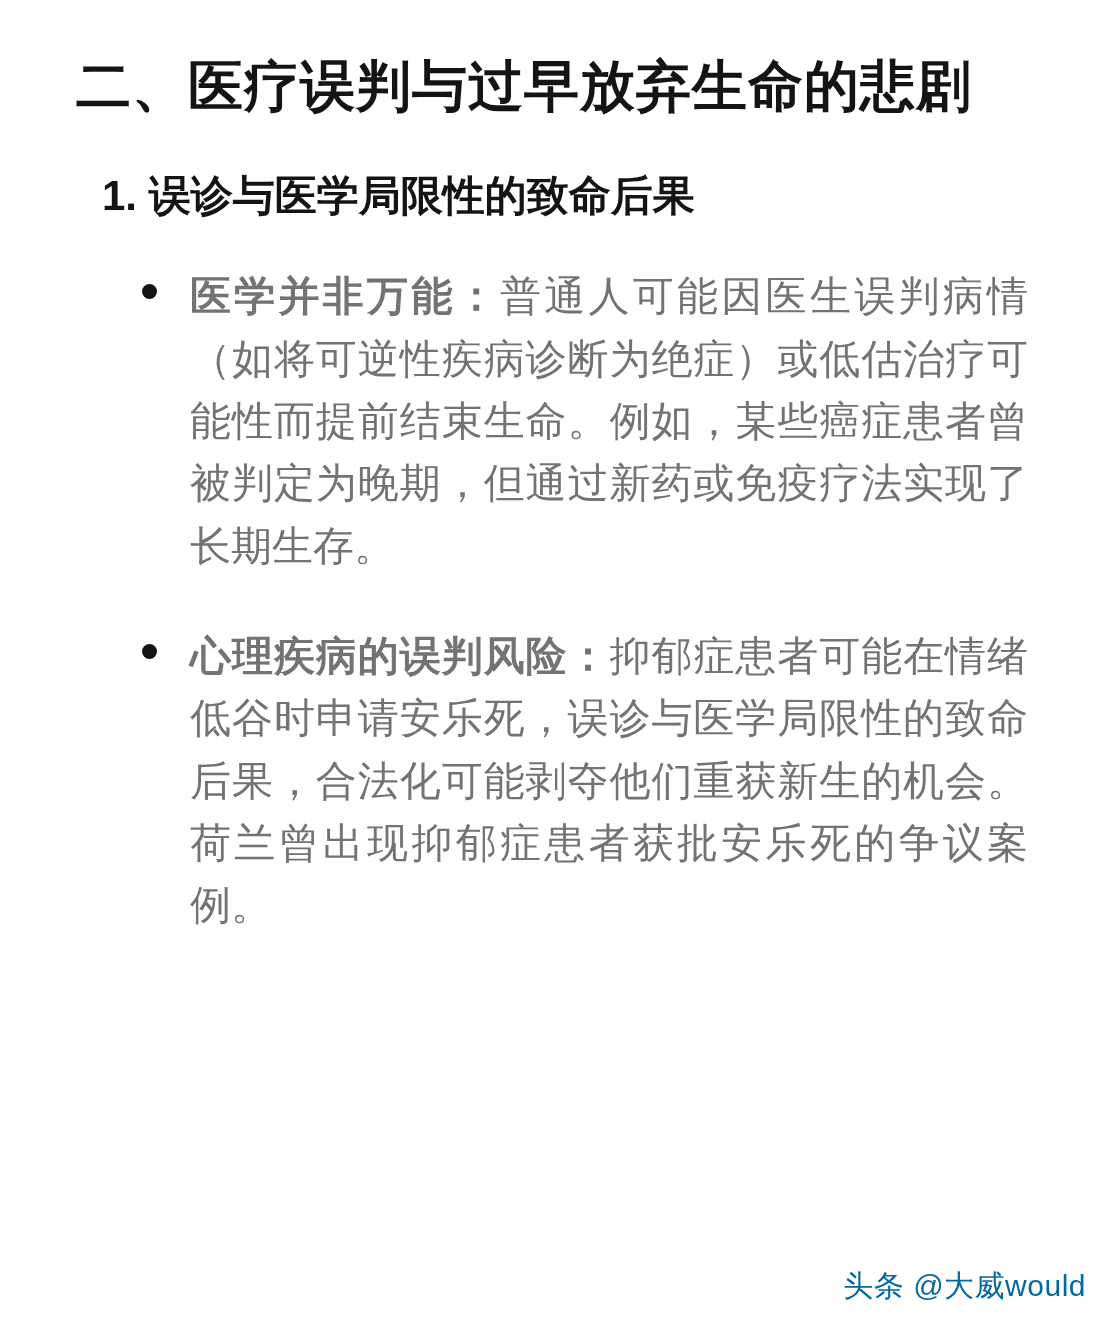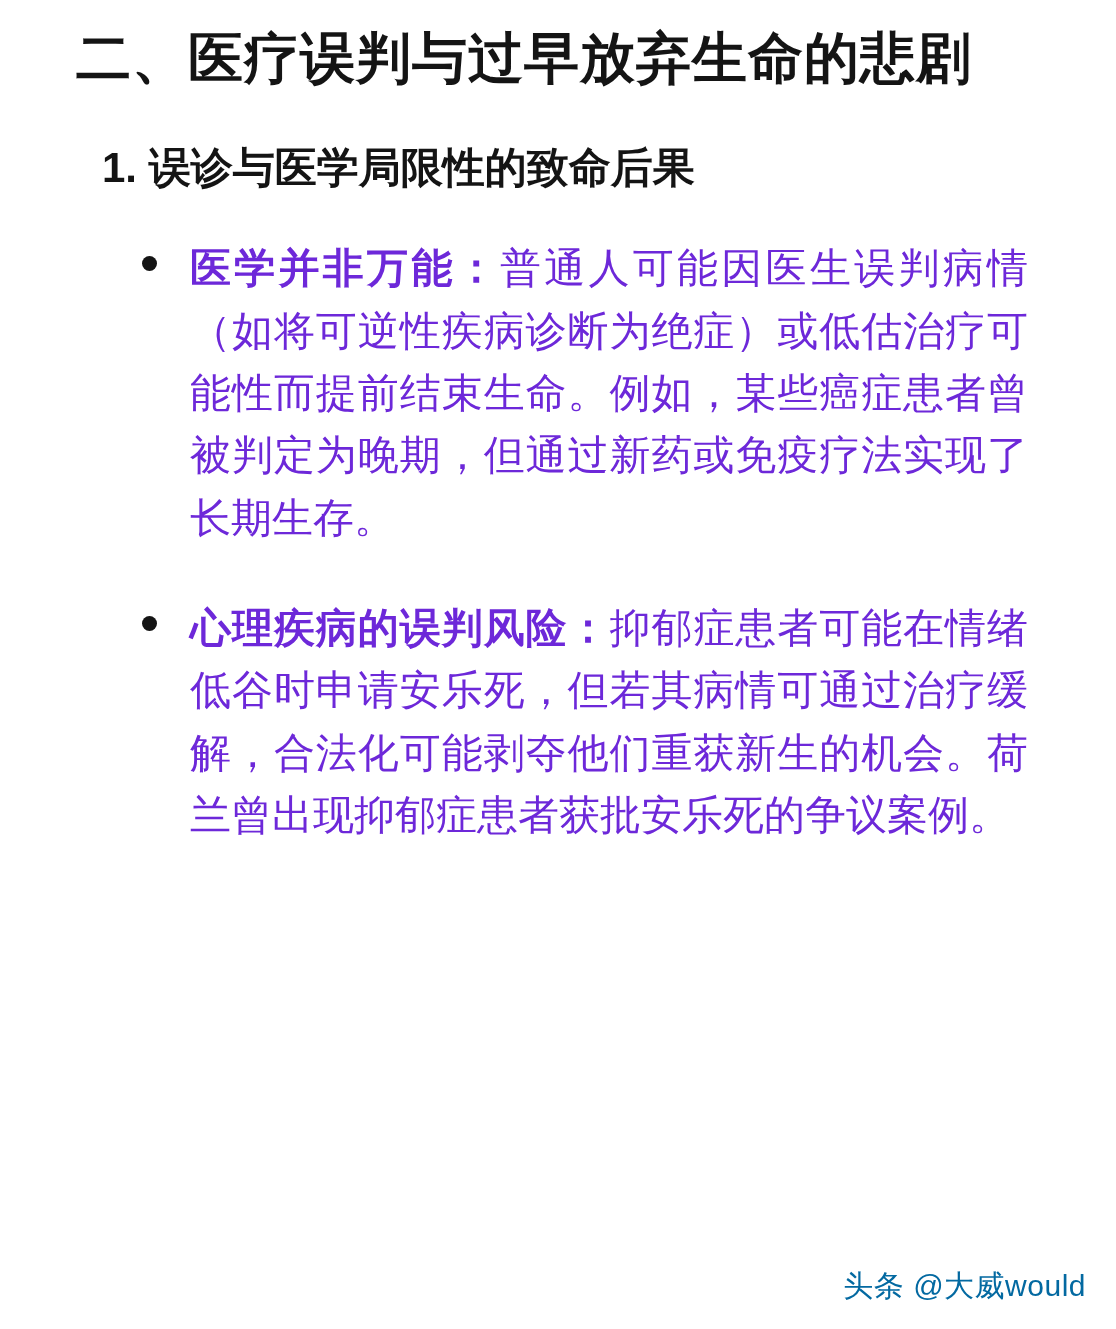--- a/index.html
+++ b/index.html
@@ -13,21 +13,21 @@
     position: relative;
     font-family: "Liberation Sans", "DejaVu Sans", sans-serif;
     color: #1a1a1a;
     overflow: hidden;
   }
   .page {
     position: relative;
     width: 1116px;
     height: 1329px;
     box-sizing: border-box;
-    padding: 24px 40px 0 40px;
+    padding: 52px 40px 0 40px;
   }
   .doc-title {
     font-size: 55px;
     font-weight: 700;
     letter-spacing: 1px;
     line-height: 1.25;
     margin: 0 0 48px 36px;
     color: #141414;
   }
   .section-heading {
@@ -40,21 +40,21 @@
   .bullet-list {
     list-style: none;
     margin: 0;
     padding: 0 48px 0 150px;
   }
   .bullet-item {
     position: relative;
     font-size: 41px;
     line-height: 1.52;
     margin-bottom: 48px;
-    color: #6d28d9;
+    color: #737373;
     text-align: justify;
     text-justify: inter-character;
   }
   .bullet-dot {
     position: absolute;
     left: -48px;
     top: 19px;
     width: 15px;
     height: 15px;
     border-radius: 50%;
@@ -84,20 +84,20 @@
 
   <ul class="bullet-list">
 
     <li class="bullet-item">
       <span class="bullet-dot"></span>
       <span class="lead">医学并非万能</span><span class="lead">：</span><span>普通人可能因医生误判病情（如将可逆性疾病诊断为绝症）或低估治疗可能性而提前结束生命。例如，某些癌症患者曾被判定为晚期，但通过新药或免疫疗法实现了长期生存。</span>
     </li>
 
     <li class="bullet-item">
       <span class="bullet-dot"></span>
-      <span class="lead">心理疾病的误判风险</span><span class="lead">：</span><span>抑郁症患者可能在情绪低谷时申请安乐死，但若其病情可通过治疗缓解，合法化可能剥夺他们重获新生的机会。荷兰曾出现抑郁症患者获批安乐死的争议案例。</span>
+      <span class="lead">心理疾病的误判风险</span><span class="lead">：</span><span>抑郁症患者可能在情绪低谷时申请安乐死，误诊与医学局限性的致命后果，合法化可能剥夺他们重获新生的机会。荷兰曾出现抑郁症患者获批安乐死的争议案例。</span>
     </li>
 
   </ul>
 
   <div class="watermark">头条 @大威would</div>
 
 </div>
 
 </body></html>

